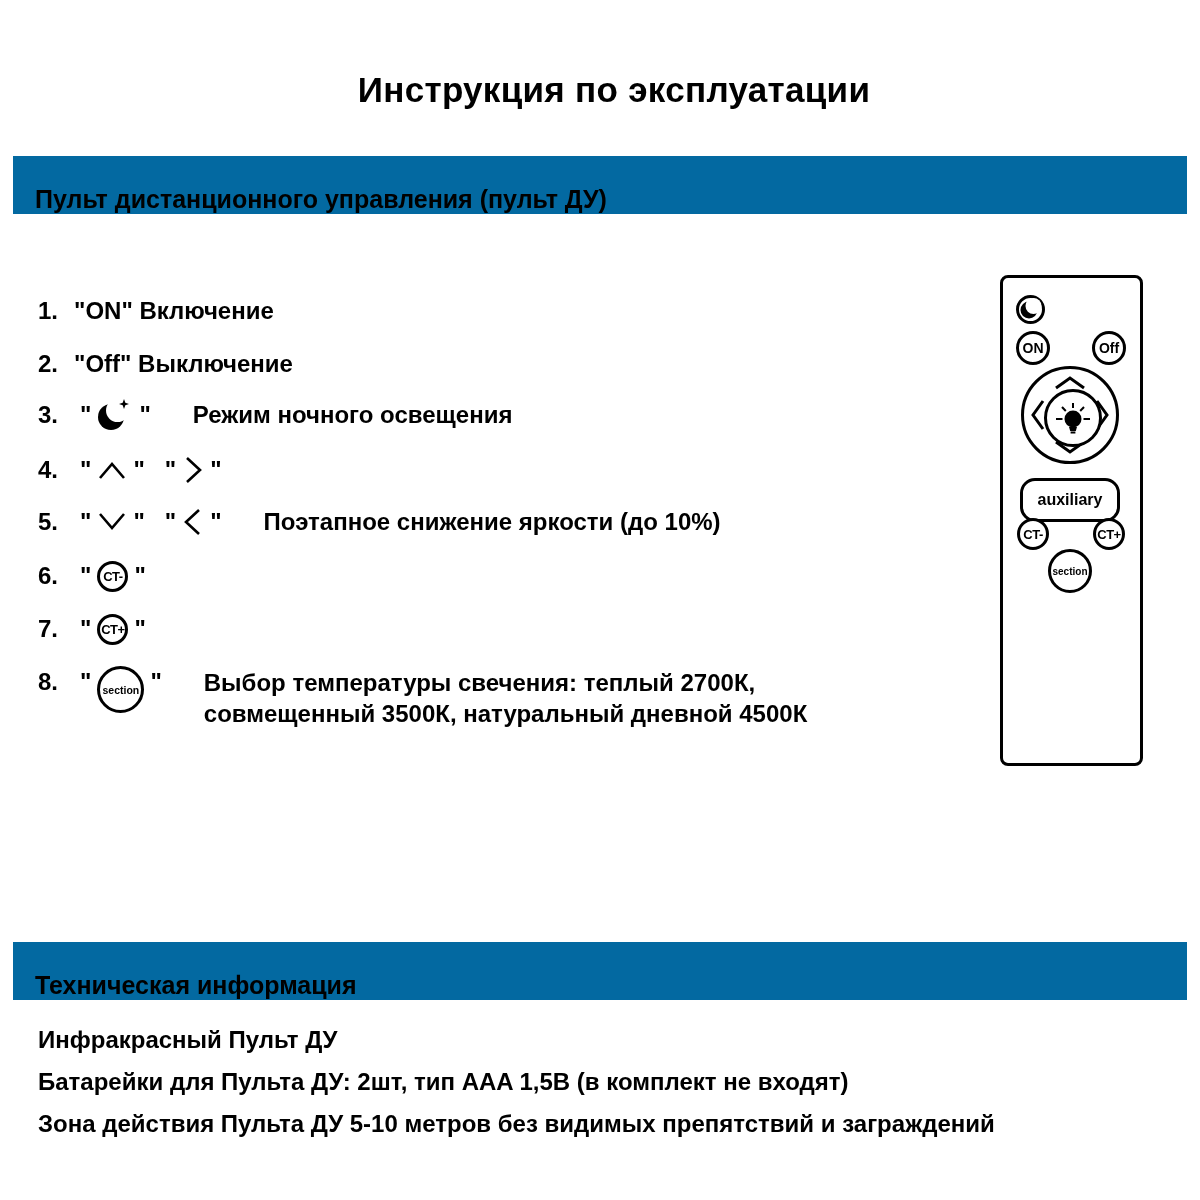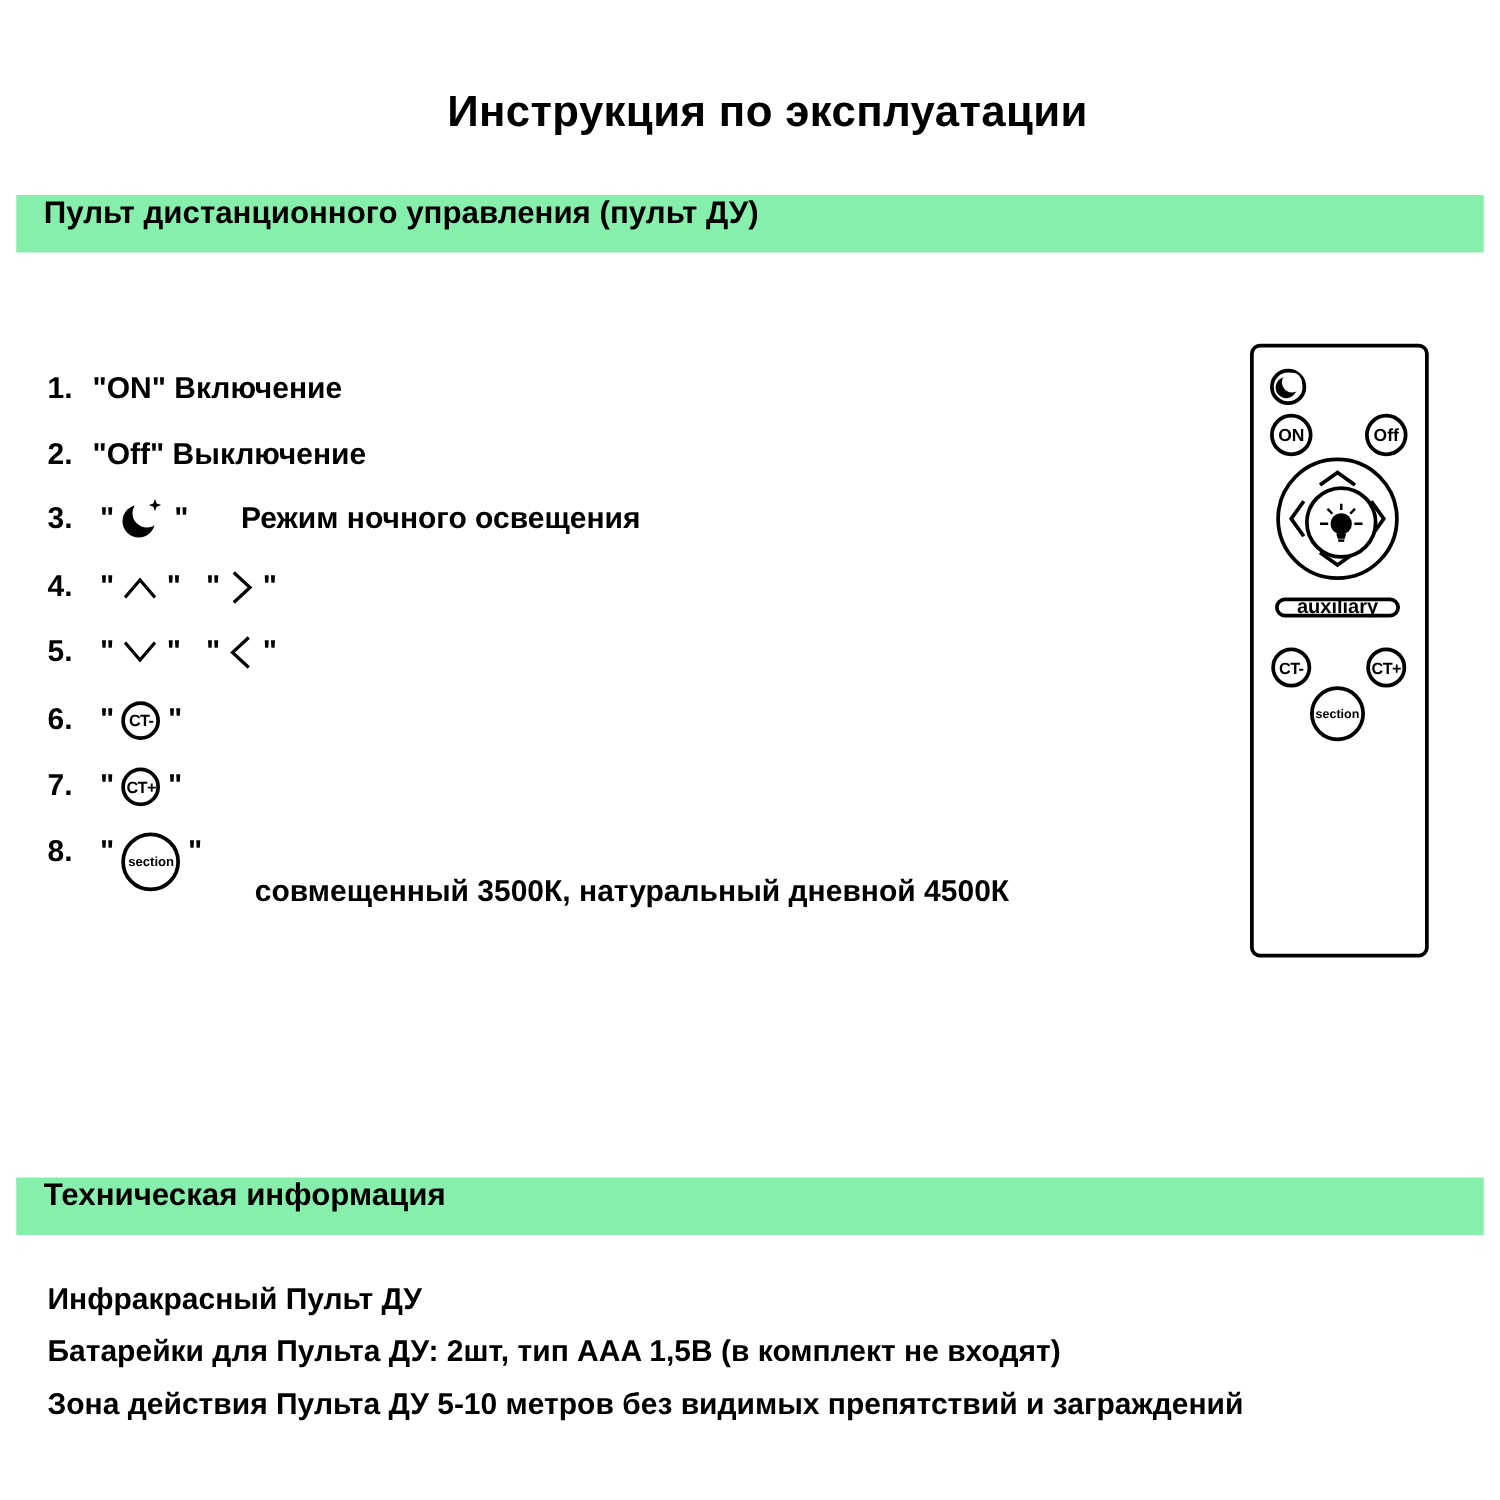--- a/index.html
+++ b/index.html
@@ -6,22 +6,22 @@
   body{
     width:1200px;height:1200px;position:relative;background:#ffffff;
     font-family:"Liberation Sans", sans-serif;font-weight:bold;color:#000;
     overflow:hidden;
   }
   .page-title{
     position:absolute;top:70px;left:14px;width:1200px;text-align:center;
     font-size:35px;letter-spacing:.3px;
   }
   .section-bar{
-    position:absolute;left:13px;width:1174px;height:46px;background:#86efac;
-    display:flex;align-items:flex-start;box-sizing:border-box;padding-left:22px;
+    position:absolute;left:13px;width:1174px;height:58px;background:#0369a1;
+    display:flex;align-items:flex-end;box-sizing:border-box;padding-left:22px;
     font-size:25px;
   }
   .bar-remote{top:156px;}
   .bar-tech{top:942px;}
   .instr-row{
     position:absolute;left:38px;display:flex;align-items:center;
     font-size:24px;white-space:nowrap;
   }
   .row-1{top:288px;height:46px;}
   .row-2{top:341px;height:46px;}
@@ -59,21 +59,21 @@
   .rc-moon{left:13px;top:17px;width:29px;height:29px;}
   .rc-on{left:13px;top:53px;width:34px;height:34px;font-size:14px;}
   .rc-off{left:89px;top:53px;width:34px;height:34px;font-size:14px;}
   .rc-dpad{left:18px;top:88px;width:98px;height:98px;border:3px solid #000;border-radius:50%;background:#fff;}
   .rc-dpad-inner{
     position:absolute;left:20px;top:20px;width:52px;height:52px;
     border:3px solid #000;border-radius:50%;background:#fff;
     display:flex;align-items:center;justify-content:center;
   }
   .rc-aux{
-    left:17px;top:200px;width:100px;height:16px;border:3px solid #000;border-radius:15px;
+    left:17px;top:200px;width:100px;height:44px;border:3px solid #000;border-radius:15px;
     background:#fff;display:flex;align-items:center;justify-content:center;font-size:16px;
   }
   .rc-ctm{left:14px;top:240px;width:32px;height:32px;font-size:13px;letter-spacing:-.5px;}
   .rc-ctp{left:90px;top:240px;width:32px;height:32px;font-size:13px;letter-spacing:-.5px;}
   .rc-section{left:45px;top:271px;width:44px;height:44px;font-size:10px;}
   .dpad-ch{position:absolute;}
   .ch-up{left:28px;top:6px;}
   .ch-down{left:28px;top:70px;}
   .ch-left{left:6px;top:28px;}
   .ch-right{left:70px;top:28px;}
@@ -135,20 +135,21 @@
   <svg class="icon-svg" width="30" height="24" viewBox="0 0 30 24">
     <polyline points="3,4 15,18 27,4" fill="none" stroke="#000" stroke-width="2.6"></polyline>
   </svg>
   <span class="q">"</span>
   <span class="seg-gap"></span>
   <span class="q">"</span>
   <svg class="icon-svg" width="22" height="32" viewBox="0 0 22 32">
     <polyline points="17,4 4,16 17,28" fill="none" stroke="#000" stroke-width="2.6"></polyline>
   </svg>
   <span class="q">"</span>
+  <span class="text-gap">Поэтапное снижение яркости (до 10%)</span>
 </div>
 
 <div class="instr-row row-6">
   <span class="num">6.</span>
   <span class="q">"</span>
   <span class="badge-circle badge-ct">CT-</span>
   <span class="q">"</span>
 </div>
 
 <div class="instr-row row-7">
@@ -157,21 +158,21 @@
   <span class="badge-circle badge-ct">CT+</span>
   <span class="q">"</span>
 </div>
 
 <div class="instr-row row-8">
   <span class="num">8.</span>
   <span class="q">"</span>
   <span class="badge-circle badge-section">section</span>
   <span class="q">"</span>
   <span class="two-line text-gap">
-    <br>
+    <span>Выбор температуры свечения: теплый 2700К,</span><br>
     <span>совмещенный 3500К, натуральный дневной 4500К</span>
   </span>
 </div>
 
 <div class="remote">
 
   <div class="rc-abs rc-circle rc-moon">
     <svg class="icon-svg" width="23" height="23" viewBox="0 0 23 23">
       <circle cx="10" cy="12" r="8.5" fill="#000"></circle>
       <circle cx="14.5" cy="8" r="8" fill="#fff"></circle>

